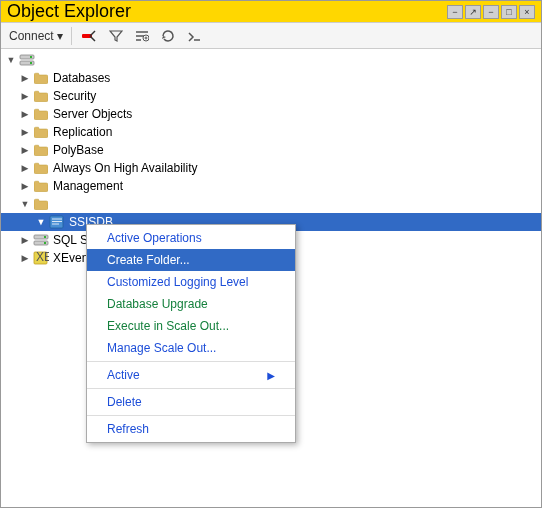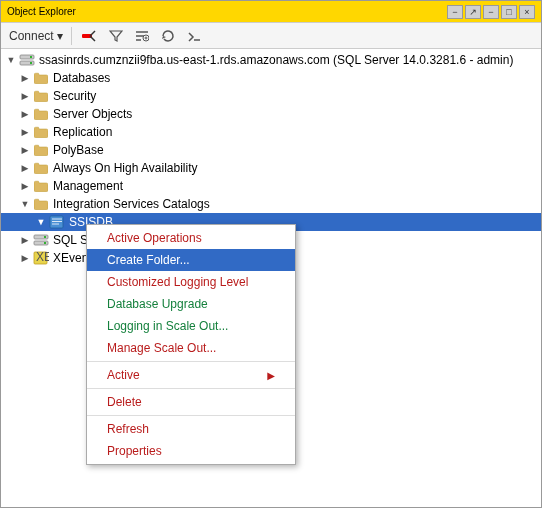--- a/index.html
+++ b/index.html
@@ -36,21 +36,21 @@
       border-bottom: 1px solid #ccc;
     }
 
     .title-bar-left {
       display: flex;
       align-items: center;
       gap: 4px;
     }
 
     .title-text {
-      font-size: 10px;
+      font-size: 18px;
       font-weight: normal;
     }
 
     .title-controls {
       display: flex;
       gap: 2px;
     }
 
     .title-btn {
       width: 16px;
@@ -164,21 +164,21 @@
       z-index: 100;
       padding: 2px 0;
     }
 
     .menu-item {
       padding: 4px 20px;
       cursor: pointer;
       display: flex;
       align-items: center;
       justify-content: space-between;
-      color: #b91c1c;
+      color: #1d4ed8;
       font-size: 12px;
       height: 22px;
     }
 
     .menu-item.highlighted {
       background: #316ac5;
       color: #ffffff;
     }
 
     .menu-item.disabled {
@@ -280,21 +280,20 @@
     <div class="tree-item">
       <span class="expand-icon">▼</span>
       <span class="server-icon">
         <svg width="16" height="16" viewBox="0 0 16 16">
           <rect x="1" y="3" width="14" height="4" rx="1" fill="#ccc" stroke="#888" stroke-width="0.8"></rect>
           <rect x="1" y="9" width="14" height="4" rx="1" fill="#ccc" stroke="#888" stroke-width="0.8"></rect>
           <circle cx="12" cy="5" r="1" fill="#0a0"></circle>
           <circle cx="12" cy="11" r="1" fill="#0a0"></circle>
         </svg>
       </span>
-      <span class="item-label">ssasinrds.cumznzii9fba.us-east-1.rds.amazonaws.com (SQL Server 14.0.3281.6 - admin)</span>
     </div>
 
     <div class="tree-item indent-1">
       <span class="expand-icon">▶</span>
       <span class="folder-icon">
         <svg class="folder-svg" viewBox="0 0 16 13">
           <path d="M0 3 Q0 1 2 1 L5 1 L6 3 L14 3 Q16 3 16 5 L16 11 Q16 13 14 13 L2 13 Q0 13 0 11Z" fill="#dcb862" stroke="#b8952a" stroke-width="0.5"></path>
         </svg>
       </span>
       <span class="item-label">Databases</span>
@@ -360,21 +359,20 @@
       <span class="item-label">Management</span>
     </div>
 
     <div class="tree-item indent-1">
       <span class="expand-icon">▼</span>
       <span class="folder-icon">
         <svg class="folder-svg" viewBox="0 0 16 13">
           <path d="M0 3 Q0 1 2 1 L5 1 L6 3 L14 3 Q16 3 16 5 L16 11 Q16 13 14 13 L2 13 Q0 13 0 11Z" fill="#dcb862" stroke="#b8952a" stroke-width="0.5"></path>
         </svg>
       </span>
-      <span class="item-label">Integration Services Catalogs</span>
     </div>
 
     <div class="tree-item indent-2" style="background:#316ac5; color:white;">
       <span class="expand-icon" style="color:white;">▼</span>
       <span class="ssisdb-icon">
         <svg width="16" height="16" viewBox="0 0 16 16">
           <rect x="1" y="2" width="13" height="12" rx="1" fill="#4a8fd4" stroke="#2060a0" stroke-width="0.8"></rect>
           <line x1="3" y1="5" x2="13" y2="5" stroke="white" stroke-width="0.8"></line>
           <line x1="3" y1="7.5" x2="13" y2="7.5" stroke="white" stroke-width="0.8"></line>
           <line x1="3" y1="10" x2="10" y2="10" stroke="white" stroke-width="0.8"></line>
@@ -414,37 +412,34 @@
       <div class="menu-item highlighted">
         <span>Create Folder...</span>
       </div>
       <div class="menu-item">
         <span>Customized Logging Level</span>
       </div>
       <div class="menu-item disabled">
         <span>Database Upgrade</span>
       </div>
       <div class="menu-item disabled">
-        <span>Logging in Scale Out...</span>
+        <span>Execute in Scale Out...</span>
       </div>
       <div class="menu-item">
         <span>Manage Scale Out...</span>
       </div>
       <div class="menu-separator"></div>
       <div class="menu-item">
         <span>Active</span>
         <span class="menu-arrow">▶</span>
       </div>
       <div class="menu-separator"></div>
       <div class="menu-item">
         <span>Delete</span>
       </div>
       <div class="menu-separator"></div>
       <div class="menu-item">
         <span>Refresh</span>
       </div>
-      <div class="menu-item">
-        <span>Properties</span>
-      </div>
     </div>
 
   </div>
 </div>
 
 </body></html>

